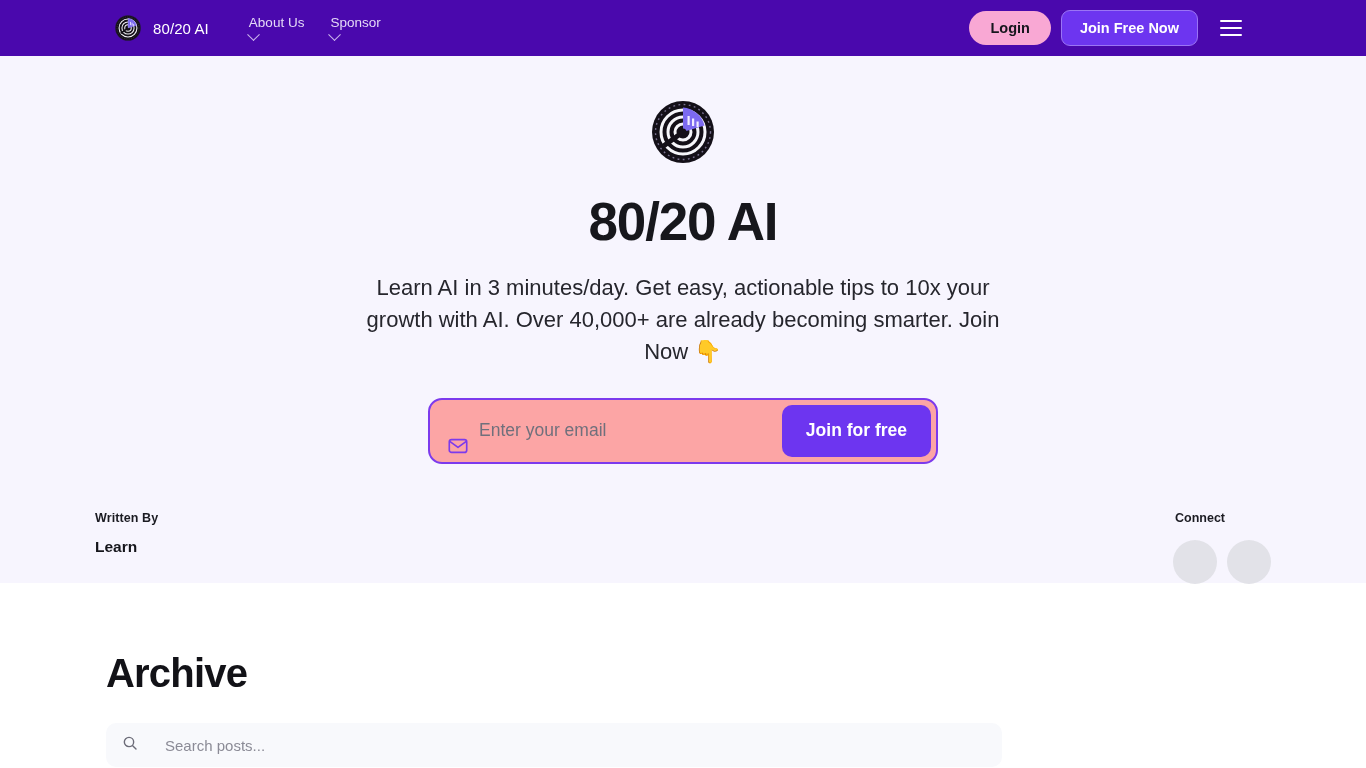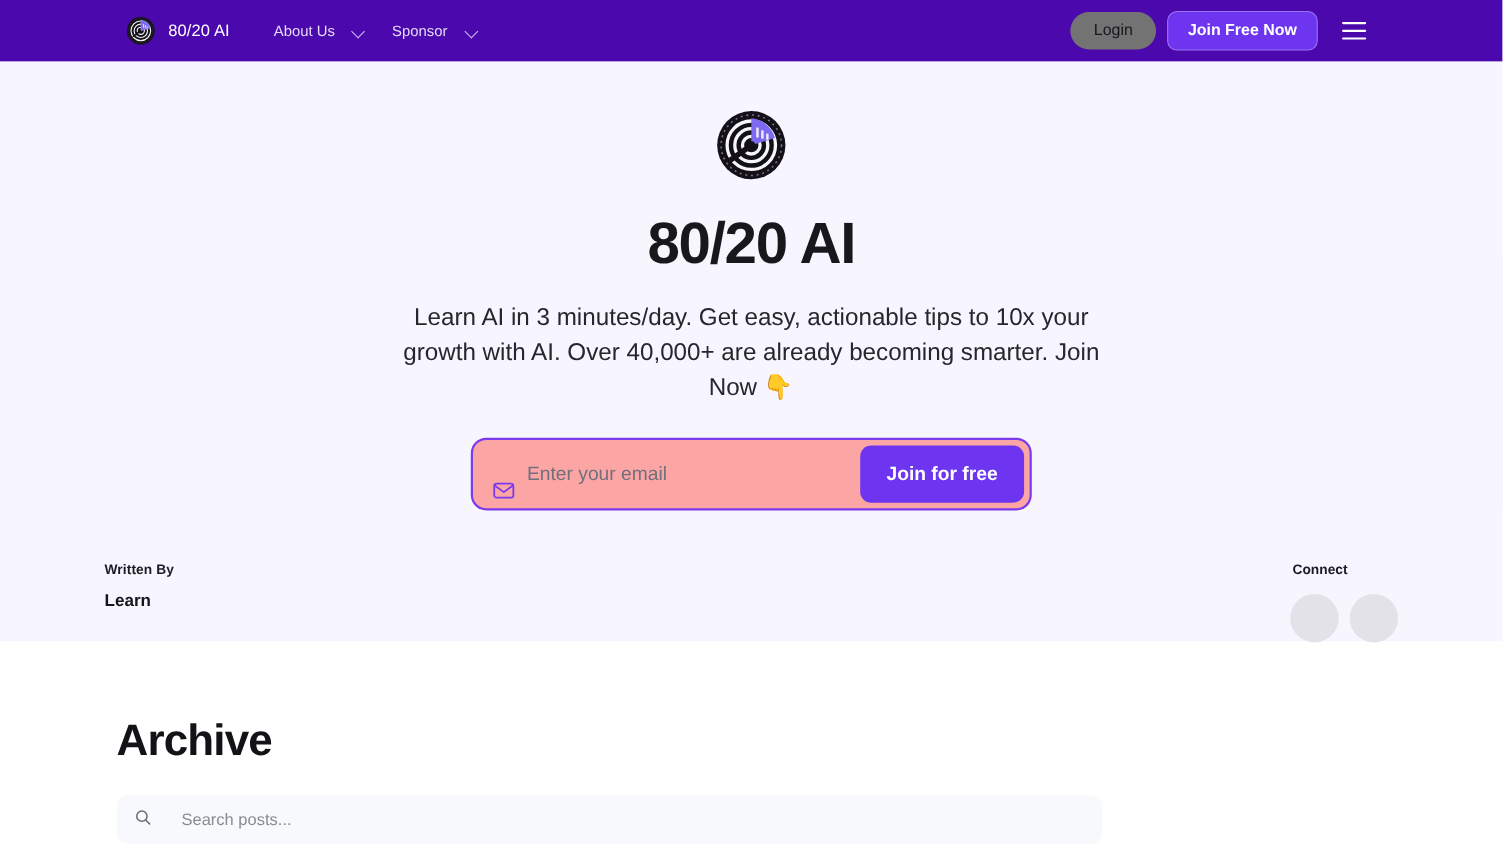--- a/index.html
+++ b/index.html
@@ -52,51 +52,52 @@
 
   .nav-links {
     display: flex;
     align-items: center;
     gap: 26px;
     margin-left: 26px;
   }
 
   .nav-link {
     display: flex;
-    align-items: flex-end;
-    gap: 17px;
+    align-items: flex-start;
+    gap: 3px;
     color: #e4d9f7;
     font-size: 13.5px;
     cursor: pointer;
     white-space: nowrap;
+    flex-direction: column;
   }
 
   .chev {
     display: inline-block;
     width: 9px;
     height: 9px;
     border-right: 1.6px solid #cbb6ec;
     border-bottom: 1.6px solid #cbb6ec;
     transform: rotate(45deg) translate(-2px, -2px);
   }
 
   .nav-right {
     margin-left: auto;
     display: flex;
     align-items: center;
     gap: 10px;
   }
 
   .btn-login {
-    background: #737373;
+    background: #f9a8d4;
     color: #16161d;
     border: none;
     border-radius: 17px;
     font-size: 14.5px;
-    font-weight: 400;
+    font-weight: 700;
     padding: 9px 21px;
     cursor: pointer;
     font-family: inherit;
   }
 
   .btn-join-nav {
     background: #6d35f0;
     color: #ffffff;
     border: 1px solid #9b74f5;
     border-radius: 9px;

